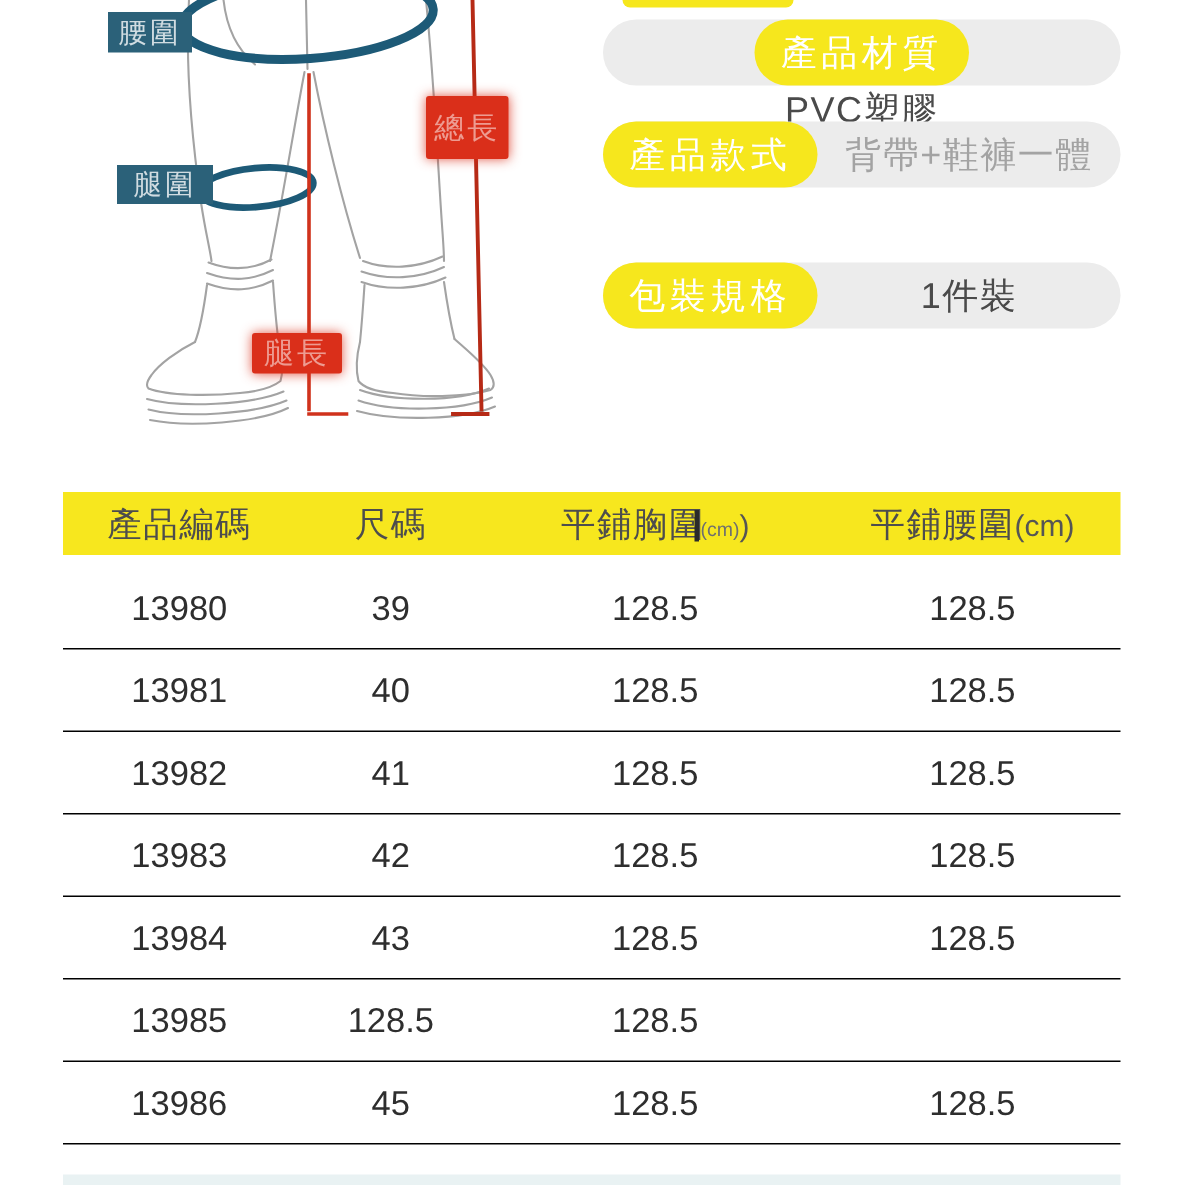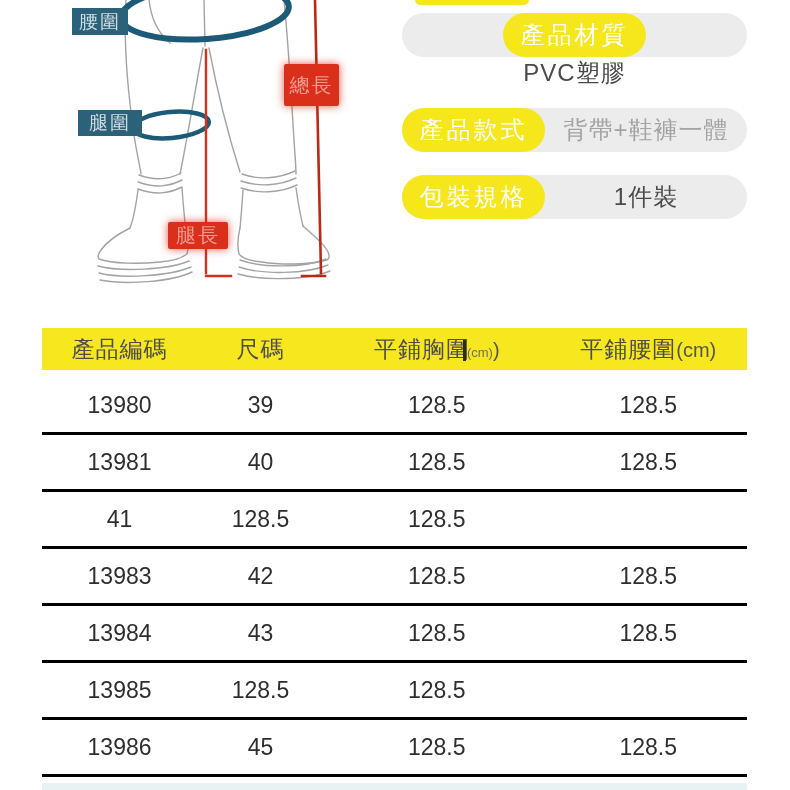--- a/index.html
+++ b/index.html
@@ -27,21 +27,21 @@
   #waist-label{left:72px;top:8px;width:56px;height:27px;}
   #thigh-label{left:78px;top:110px;width:64px;height:26px;}
   #total-length-label{left:284px;top:64px;width:55px;height:42px;}
   #leg-length-label{left:168px;top:222px;width:60px;height:27px;}
 
   
   .info-row{
     position:absolute;left:402px;width:345px;height:44px;
     background:#ececec;border-radius:22px;display:flex;align-items:center;
   }
-  .info-row.r0{top:13px;flex-direction:column;} .info-row.r1{top:108px;} .info-row.r2{top:175px;}
+  .info-row.r0{top:13px;flex-direction:column;} .info-row.r1{top:81px;} .info-row.r2{top:175px;}
   .info-label{
     width:143px;height:44px;background:#f6e71d;border-radius:22px;
     color:#ffffff;font-size:24px;letter-spacing:3px;
     display:flex;align-items:center;justify-content:center;flex:none;
   }
   .info-value{flex:1;text-align:center;font-size:24px;color:#4a4a4a;letter-spacing:1px;}
   .info-row.muted .info-value{color:#a3a3a3;}
   #top-cut-pill{
     position:absolute;left:415px;top:0;width:114px;height:5px;
     background:#f6e71d;border-radius:0 0 6px 6px;
@@ -58,21 +58,21 @@
   .thead .unit{font-size:13px;color:#6f6f6f;letter-spacing:0;}
   .thead .suffix{font-size:20px;color:#555;letter-spacing:0;}
   .cursor-bar{
     display:inline-block;width:3px;height:21px;background:#2a2a2a;
     vertical-align:-4px;margin:0 1px 0 -7px;
   }
   .tbody{margin-top:8px;}
   .trow{
     height:54px;display:grid;grid-template-columns:22% 18% 32% 28%;
     align-items:center;text-align:center;
-    font-size:23px;color:#2e2e2e;border-bottom:3px solid #000000;
+    font-size:23px;color:#2e2e2e;border-bottom:1px solid #000000;
   }
   
   #bottom-strip{
     position:absolute;left:42px;top:783px;width:705px;height:7px;
     background:#e9f2f3;
   }
 </style>
 </head>
 <body>
 
@@ -164,20 +164,21 @@
           <div>128.5</div>
           <div>128.5</div>
         </div>
         <div class="trow">
           <div>13981</div>
           <div>40</div>
           <div>128.5</div>
           <div>128.5</div>
         </div>
         <div class="trow">
+          <div>13982</div>
           <div>41</div>
           <div>128.5</div>
           <div>128.5</div>
         </div>
         <div class="trow">
           <div>13983</div>
           <div>42</div>
           <div>128.5</div>
           <div>128.5</div>
         </div>

